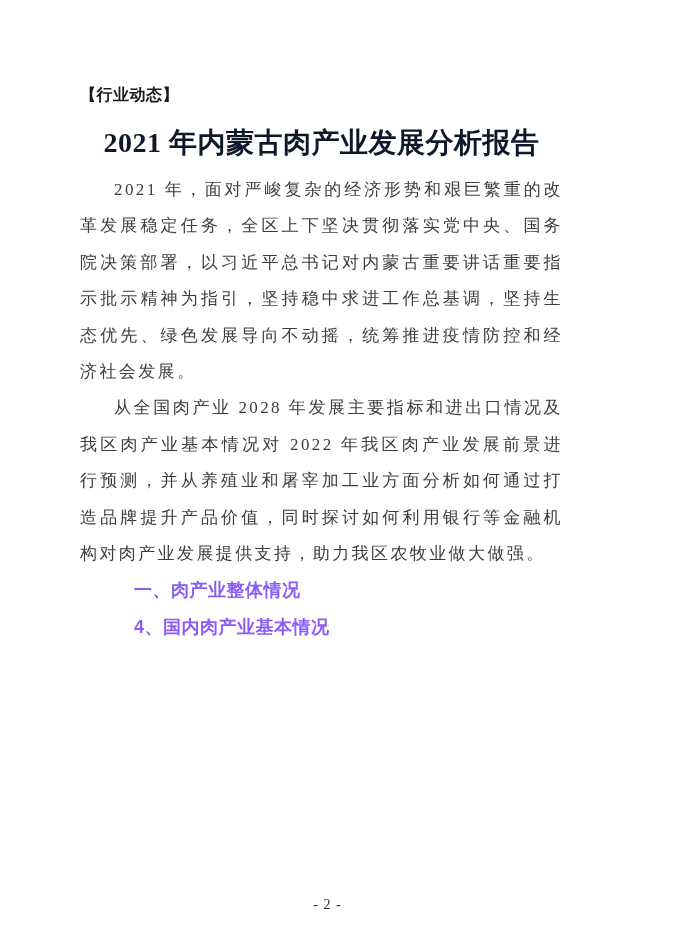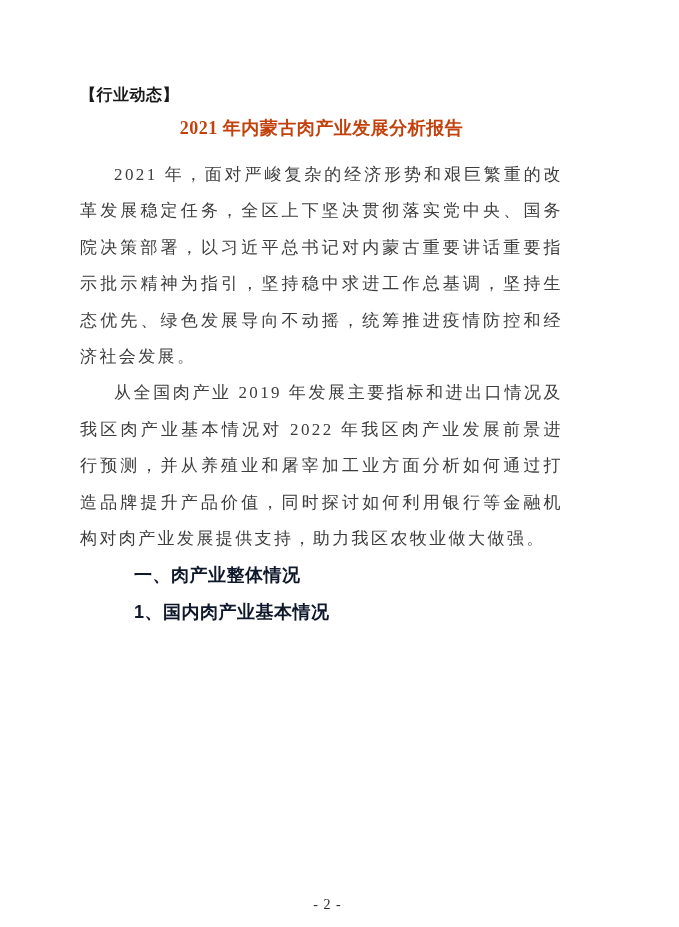--- a/index.html
+++ b/index.html
@@ -21,25 +21,25 @@
     font-family: "Liberation Sans", "DejaVu Sans", sans-serif;
     font-weight: bold;
     font-size: 16px;
     line-height: 18px;
     color: #1a1a1a;
     letter-spacing: 0.5px;
   }
   .title {
     font-family: "Liberation Serif", "DejaVu Serif", serif;
     font-weight: bold;
-    font-size: 18px;
+    font-size: 28px;
     line-height: 36px;
-    margin-top: 6px;
+    margin-top: 21px;
     text-align: center;
-    color: #c2410c;
+    color: #0f172a;
     letter-spacing: 0.5px;
     white-space: nowrap;
   }
   .body-para {
     margin: 0;
     font-size: 17px;
     line-height: 36.4px;
     letter-spacing: 2.4px;
     color: #3d3d3d;
     text-align: justify;
@@ -47,21 +47,21 @@
     text-indent: 2em;
   }
   .body-para.first {
     margin-top: 11px;
   }
   .heading {
     font-family: "Liberation Sans", "DejaVu Sans", sans-serif;
     font-weight: bold;
     font-size: 18px;
     line-height: 36.4px;
-    color: #0f172a;
+    color: #8b5cf6;
     letter-spacing: 0.5px;
     padding-left: 54px;
     margin: 0;
   }
   .footer {
     position: absolute;
     left: 0;
     right: 0;
     bottom: 14px;
     text-align: center;
@@ -76,22 +76,22 @@
 <body>
 
 <div class="page">
 
   <div class="tag">【行业动态】</div>
 
   <div class="title">2021 年内蒙古肉产业发展分析报告</div>
 
   <p class="body-para first">2021 年，面对严峻复杂的经济形势和艰巨繁重的改革发展稳定任务，全区上下坚决贯彻落实党中央、国务院决策部署，以习近平总书记对内蒙古重要讲话重要指示批示精神为指引，坚持稳中求进工作总基调，坚持生态优先、绿色发展导向不动摇，统筹推进疫情防控和经济社会发展。</p>
 
-  <p class="body-para">从全国肉产业 2019 年发展主要指标和进出口情况及我区肉产业基本情况对 2022 年我区肉产业发展前景进行预测，并从养殖业和屠宰加工业方面分析如何通过打造品牌提升产品价值，同时探讨如何利用银行等金融机构对肉产业发展提供支持，助力我区农牧业做大做强。</p>
+  <p class="body-para">从全国肉产业 2028 年发展主要指标和进出口情况及我区肉产业基本情况对 2022 年我区肉产业发展前景进行预测，并从养殖业和屠宰加工业方面分析如何通过打造品牌提升产品价值，同时探讨如何利用银行等金融机构对肉产业发展提供支持，助力我区农牧业做大做强。</p>
 
   <div class="heading">一、肉产业整体情况</div>
 
-  <div class="heading">1、国内肉产业基本情况</div>
+  <div class="heading">4、国内肉产业基本情况</div>
 
 
   <div class="footer">- 2 -</div>
 
 </div>
 
 </body></html>

